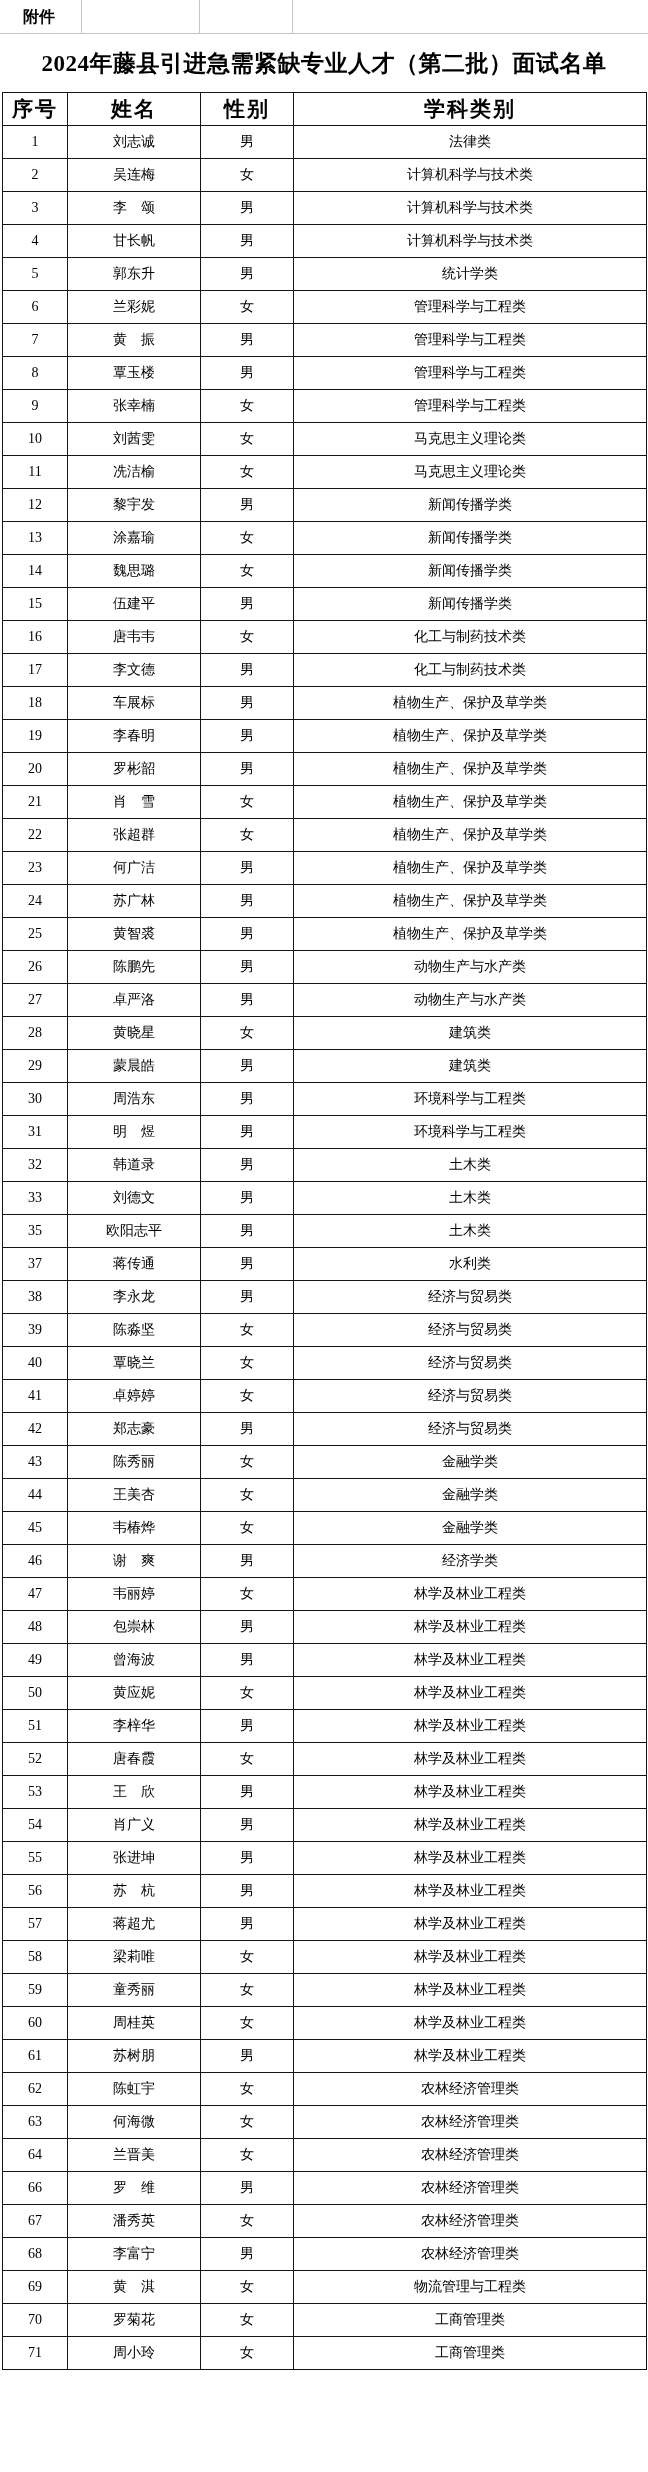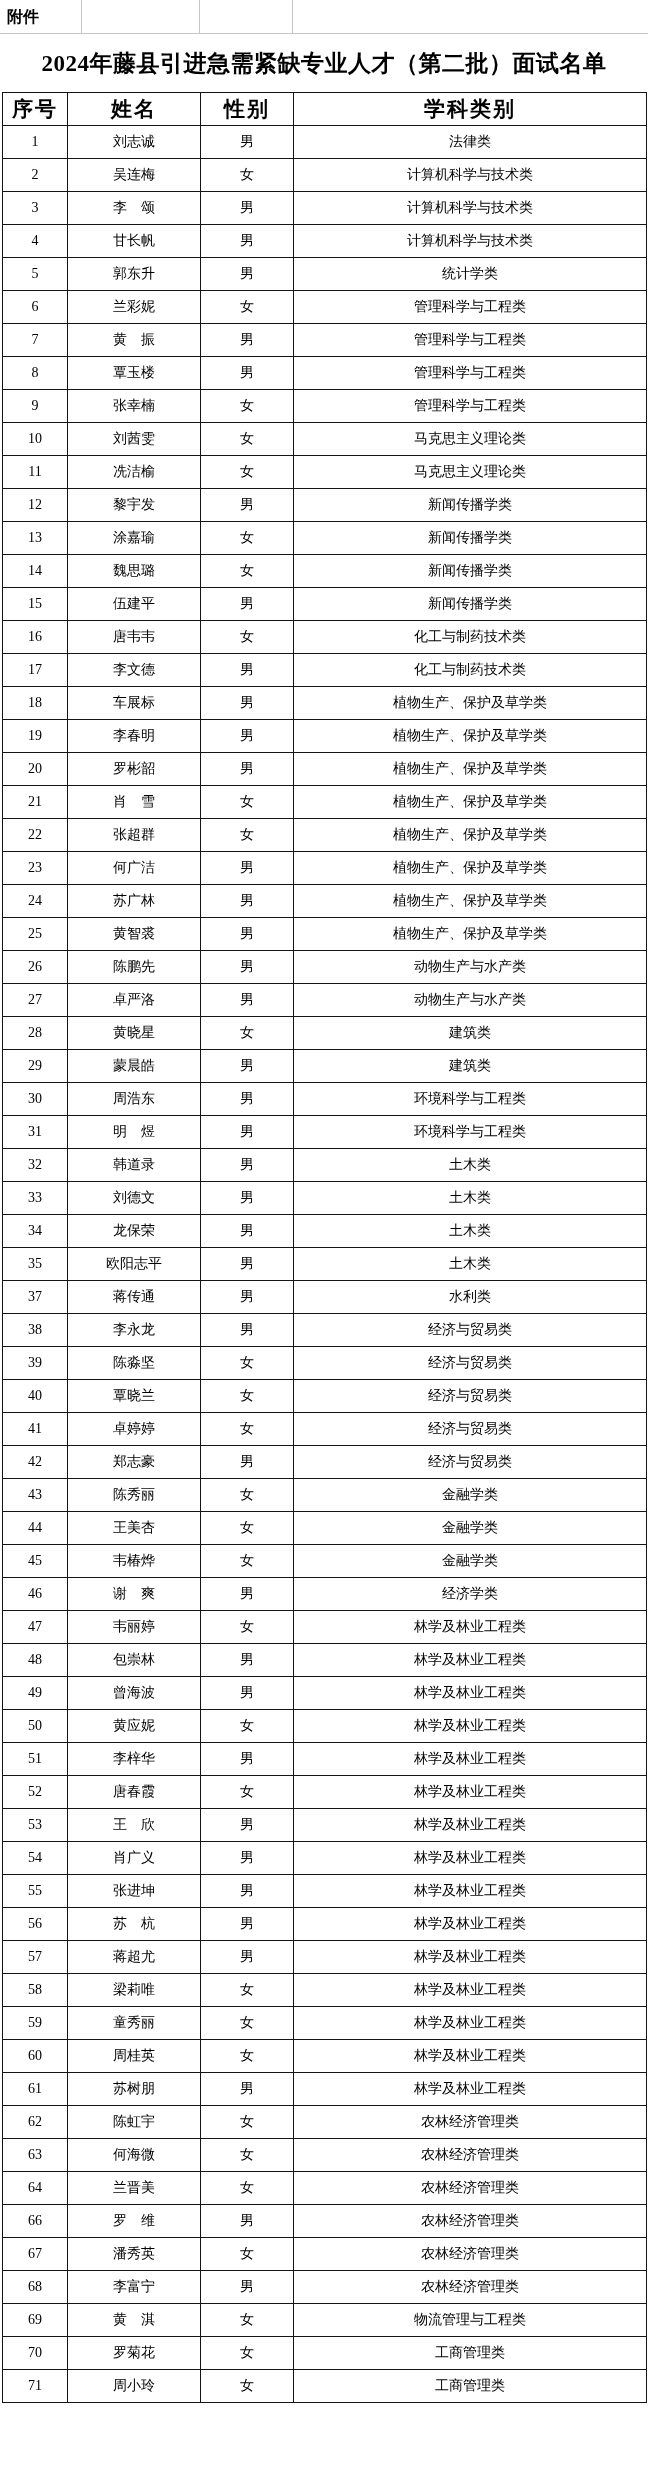--- a/index.html
+++ b/index.html
@@ -20,21 +20,21 @@
     height: 33px;
     border-bottom: 1px solid #c6c6c6;
   }
   .ar-cell {
     border-right: 1px solid #c6c6c6;
     line-height: 33px;
     overflow: hidden;
   }
   .ar-cell.last { border-right: none; }
   .ar-cell.label {
-    padding-left: 7px;
+    padding-left: 23px;
     font-weight: bold;
     font-size: 16px;
     font-family: "Liberation Sans", sans-serif;
   }
   
   .title-row {
     height: 58px;
     display: flex;
     align-items: center;
     justify-content: center;
@@ -293,26 +293,20 @@
           <td>男</td>
           <td>土木类</td>
         </tr>
         <tr>
           <td class="no-cell">33</td>
           <td>刘德文</td>
           <td>男</td>
           <td>土木类</td>
         </tr>
         <tr>
-          <td class="no-cell">34</td>
-          <td>龙保荣</td>
-          <td>男</td>
-          <td>土木类</td>
-        </tr>
-        <tr>
           <td class="no-cell">35</td>
           <td>欧阳志平</td>
           <td>男</td>
           <td>土木类</td>
         </tr>
         <tr>
           <td class="no-cell">37</td>
           <td>蒋传通</td>
           <td>男</td>
           <td>水利类</td>

